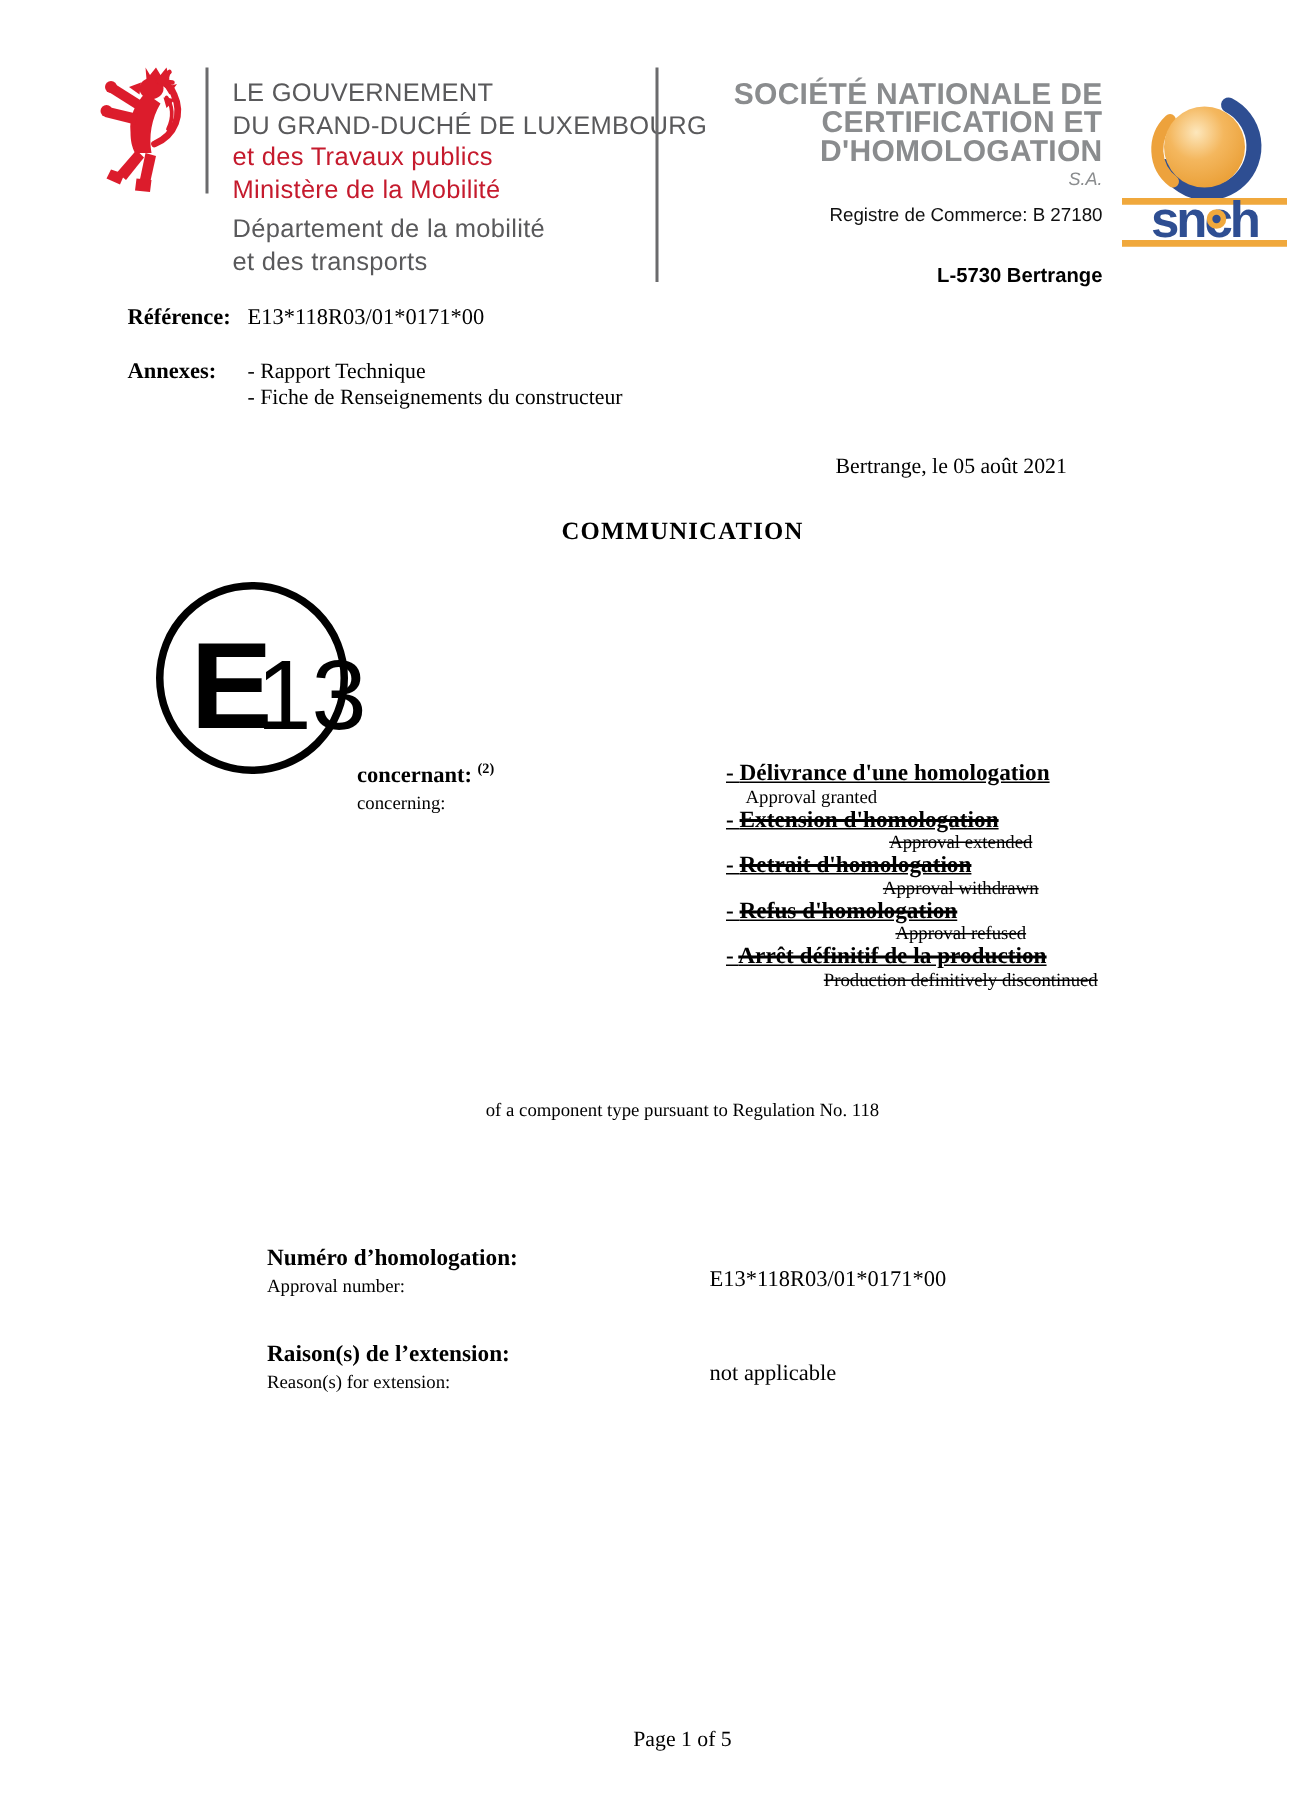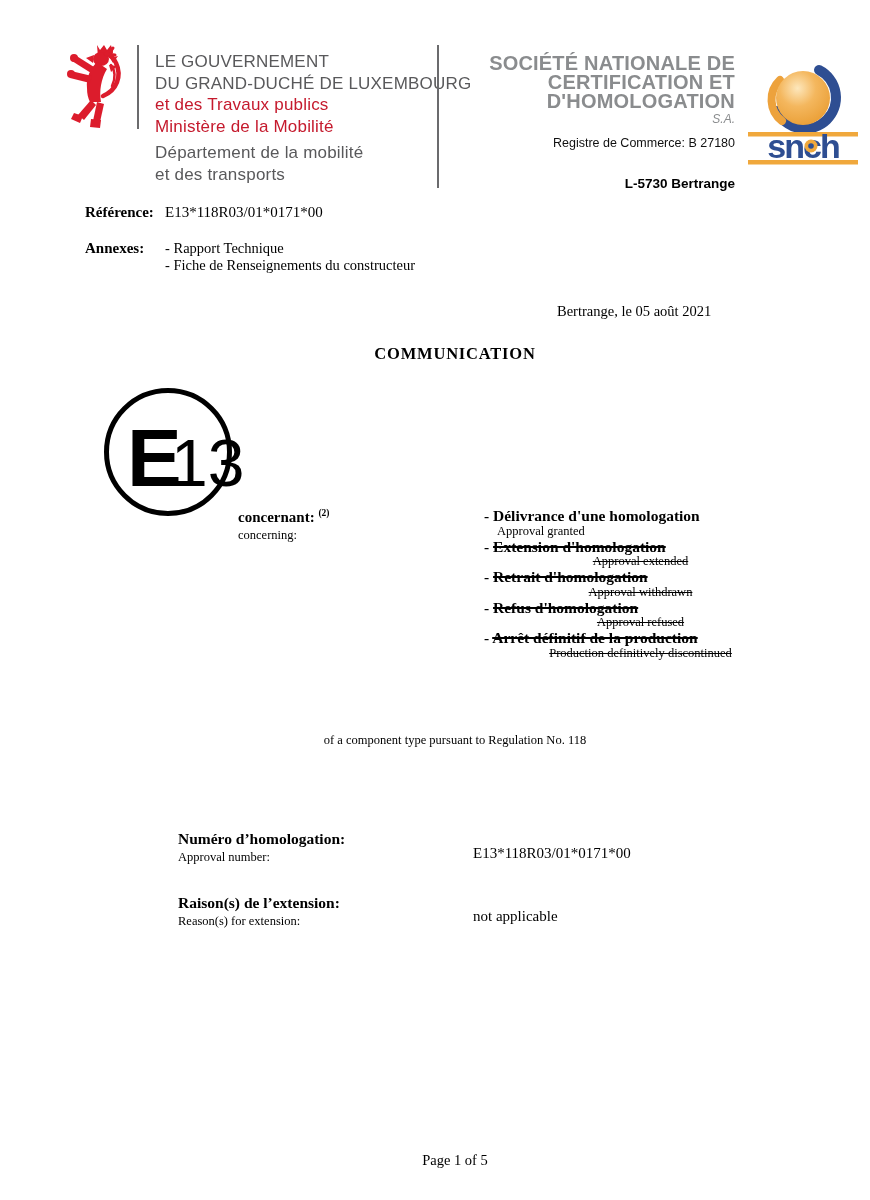--- a/index.html
+++ b/index.html
@@ -46,21 +46,21 @@
   .e-number{position:absolute;left:62px;top:37px;
     font-family:"Liberation Sans",sans-serif;font-size:66px;line-height:1;}
 
   
   .concern-label{left:238px;top:508px;}
   .concern-fr{font-weight:bold;font-size:15px;}
   .concern-fr sup{font-size:9.5px;}
   .concern-en{font-size:12.5px;margin-top:2px;}
 
   .options{left:484px;top:508px;width:300px;}
-  .opt-fr{font-weight:bold;font-size:15.5px;line-height:15.5px;white-space:nowrap;}
+  .opt-fr{font-weight:bold;font-size:15.5px;line-height:15.5px;white-space:nowrap;text-decoration:underline;}
   .opt-en{font-size:12.5px;line-height:14px;margin:0 0 1px 13px;white-space:nowrap;}
   .st{text-decoration:line-through;text-decoration-thickness:1.5px;}
   .st-en{text-decoration:line-through;text-align:center;}
 
   
   .reg-fr{top:712px;font-weight:bold;font-size:16px;}
   .reg-en{top:733px;font-size:12.5px;}
 
   
   .field-label-fr{font-weight:bold;font-size:15.5px;}

